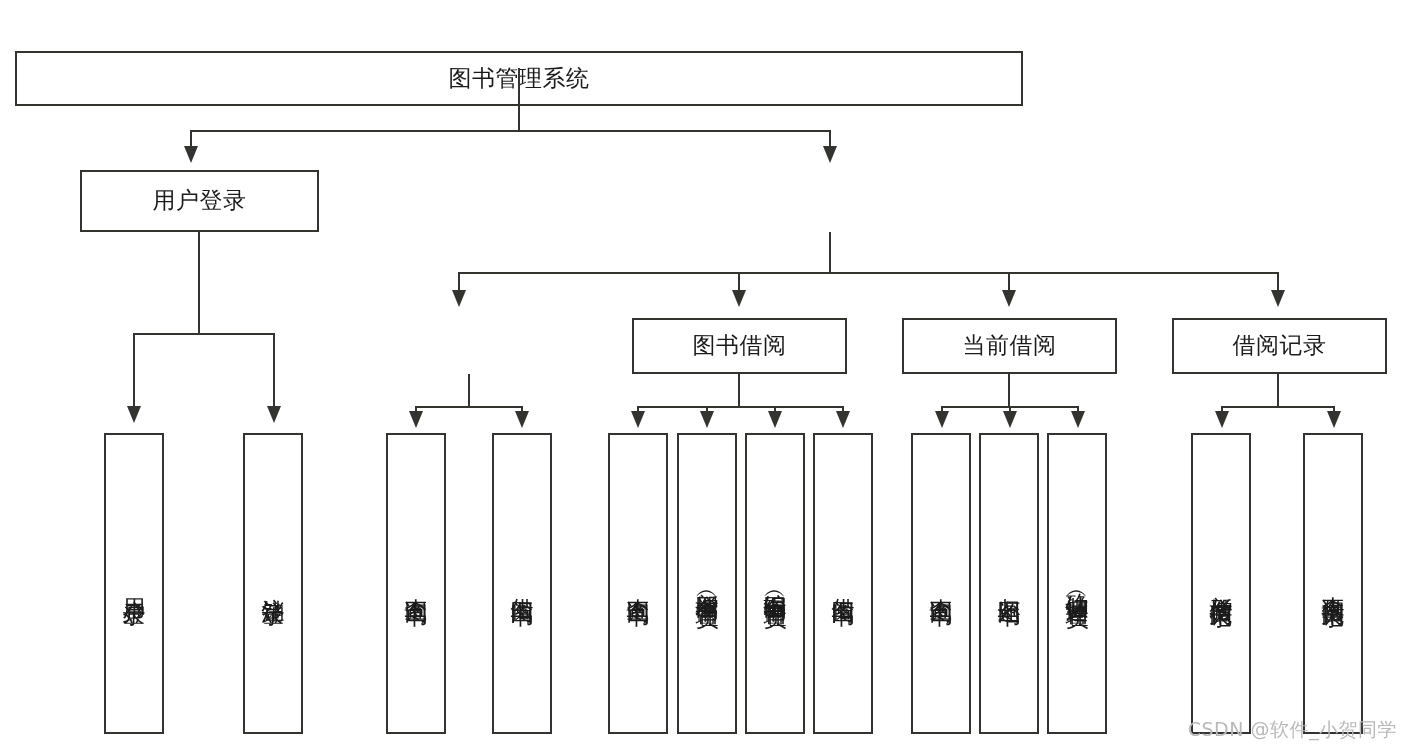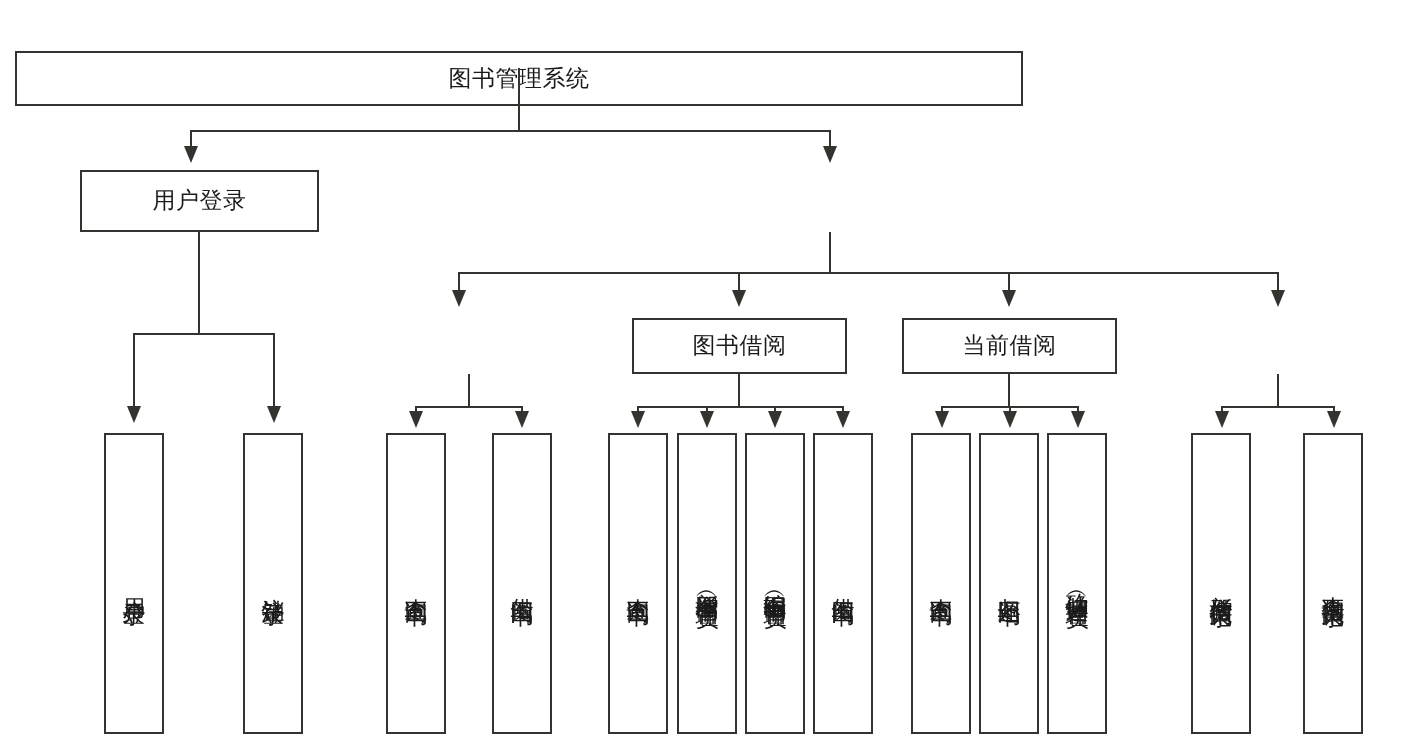--- a/index.html
+++ b/index.html
@@ -112,20 +112,23 @@
   <div class="arrow" style="left:1002px; top:290px;"></div>
   <div class="edge v" style="left:1277px; top:272px; height:20px;"></div>
   <div class="arrow" style="left:1271px; top:290px;"></div>
 
   <div class="node horiz" style="left:902px; top:318px; width:215px; height:56px;">
     <span>当前借阅</span>
   </div>
   <div class="node horiz" style="left:632px; top:318px; width:215px; height:56px;">
     <span>图书借阅</span>
   </div>
+  <div class="node horiz" style="left:1172px; top:318px; width:215px; height:56px;">
+    <span>借阅记录</span>
+  </div>
 
   <div class="edge v" style="left:468px; top:374px; height:33px;"></div>
   <div class="edge h" style="left:415px; top:406px; width:108px;"></div>
   <div class="edge v" style="left:415px; top:406px; height:7px;"></div>
   <div class="arrow" style="left:409px; top:411px;"></div>
   <div class="edge v" style="left:521px; top:406px; height:7px;"></div>
   <div class="arrow" style="left:515px; top:411px;"></div>
 
   <div class="edge v" style="left:738px; top:374px; height:33px;"></div>
   <div class="edge h" style="left:637px; top:406px; width:206px;"></div>
@@ -191,14 +194,15 @@
     <span class="vtext">确认归还（管理员）</span>
   </div>
 
   <div class="node vert" style="left:1191px; top:433px; width:60px; height:301px;">
     <span class="vtext">新增借阅记录</span>
   </div>
   <div class="node vert" style="left:1303px; top:433px; width:60px; height:301px;">
     <span class="vtext">查询借阅记录</span>
   </div>
 
+  <div class="watermark">CSDN @软件_小贺同学</div>
 
 </div>
 
 </body></html>

